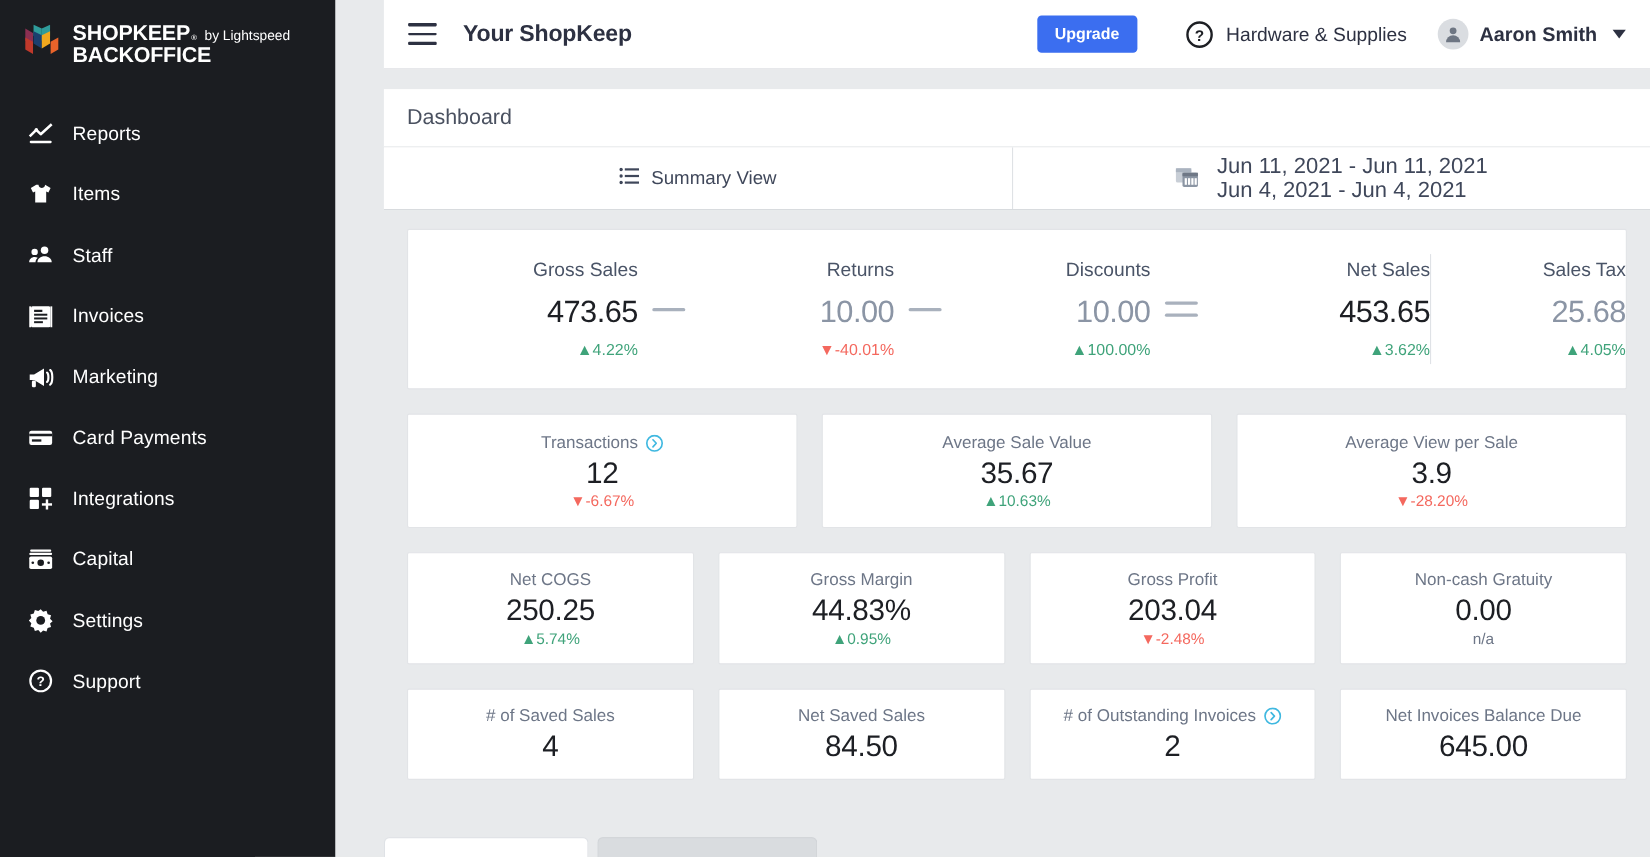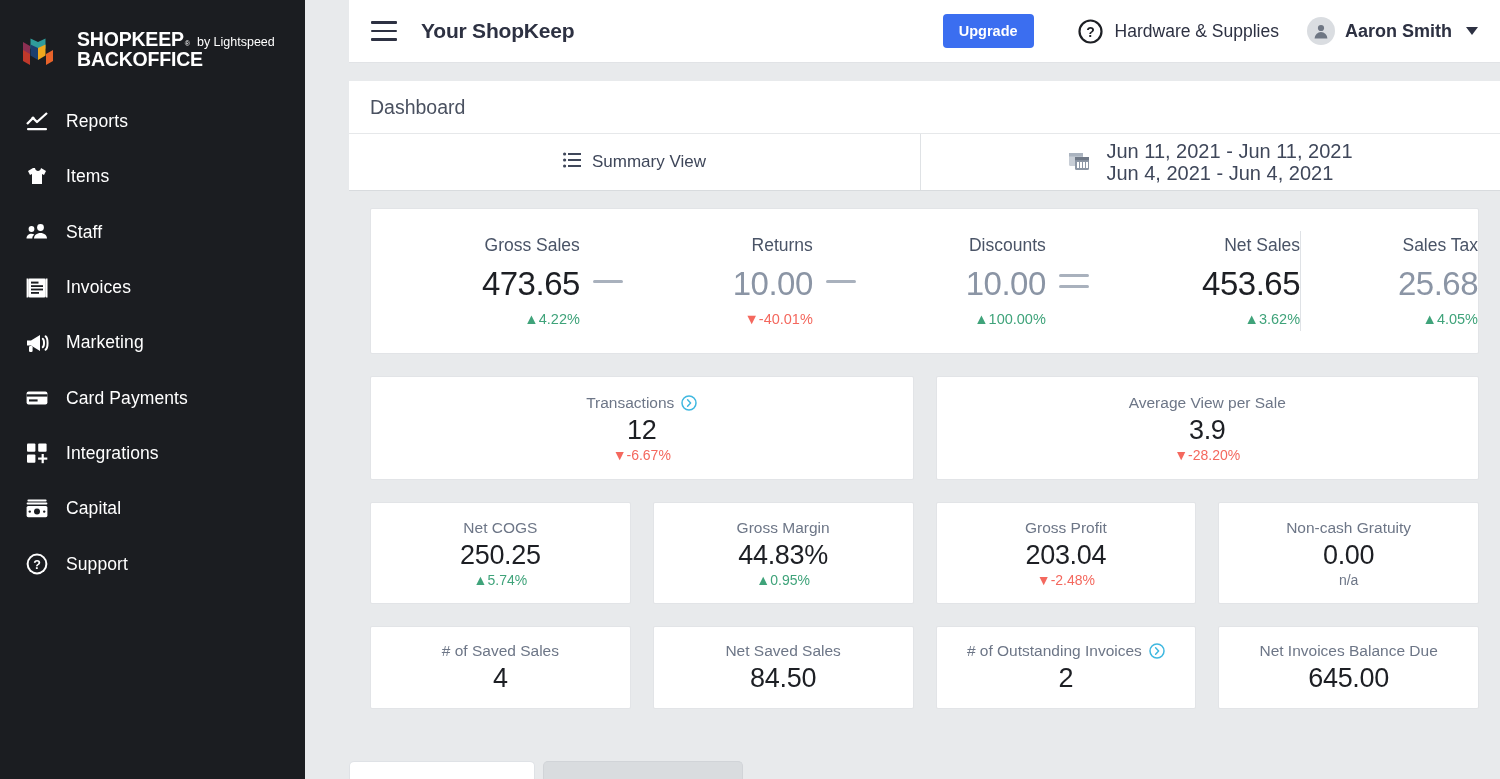--- a/index.html
+++ b/index.html
@@ -11,21 +11,21 @@
   }
   .app { display: flex; width: 1500px; height: 779px; }
 
   
   .sidebar {
     width: 305px; min-width: 305px; height: 779px;
     background: #1b1d21;
     display: flex; flex-direction: column;
     padding-top: 14px;
   }
-  .brand { display: flex; align-items: flex-end; padding: 6px 0 6px 20px; height: 62px; gap: 11px; }
+  .brand { display: flex; align-items: flex-start; padding: 6px 0 6px 20px; height: 62px; }
   .brand-logo { width: 36px; height: 34px; margin-right: 10px; flex: none; }
   .brand-text { display: flex; flex-direction: column; justify-content: center; }
   .brand-line1 { display: flex; align-items: baseline; }
   .brand-main {
     color: #ffffff; font-weight: bold; font-size: 19.5px;
     letter-spacing: -0.2px; line-height: 20px;
   }
   .brand-reg { color:#fff; font-size:7px; vertical-align:super; margin-left:1px; }
   .brand-by { color: #ffffff; font-size: 12.5px; margin-left: 7px; font-weight: normal; }
   .brand-main2 {
@@ -109,21 +109,21 @@
 
   
   .summary-card {
     background: #ffffff; border: 1px solid #e2e4e7;
     margin-top: 17px; height: 146px;
     display: flex; align-items: center;
     border-radius: 2px;
   }
   .sum-cell { display: flex; flex-direction: column; align-items: flex-end; justify-content: center; }
   .sum-label { font-size: 17.5px; color: #4a5467; margin-bottom: 4px; }
-  .sum-value { font-size: 33px; letter-spacing: -0.5px; line-height: 48px; }
+  .sum-value { font-size: 28px; letter-spacing: -0.5px; line-height: 48px; }
   .sum-value.dark { color: #1d1f24; }
   .sum-value.muted { color: #8b95a5; }
   .sum-delta { font-size: 14.5px; margin-top: 3px; }
   .delta-up { color: #3fa37a; }
   .delta-down { color: #f4685e; }
   .op {
     display:flex; align-items:center; justify-content:center;
     color:#b3bac4;
   }
   .op-minus { width: 30px; height: 3px; background: #a9b1bd; border-radius: 2px; }
@@ -266,20 +266,29 @@
             <svg width="24" height="24" viewBox="0 0 24 24" fill="#ffffff">
               <rect x="2.4" y="2.6" width="19.2" height="2" rx="1"></rect>
               <rect x="1.6" y="5.6" width="20.8" height="2" rx="1"></rect>
               <rect x="1.6" y="9" width="20.8" height="11.2" rx="1.6" fill="#fff"></rect>
               <circle cx="12" cy="14.6" r="3" fill="#1b1d21"></circle>
               <circle cx="4.8" cy="14.6" r="1.2" fill="#1b1d21"></circle>
               <circle cx="19.2" cy="14.6" r="1.2" fill="#1b1d21"></circle>
             </svg>
           </span>
           <span class="nav-label">Capital</span>
+        </div>
+        <div class="nav-item">
+          <span class="nav-icon">
+            <svg width="24" height="24" viewBox="0 0 24 24" fill="#ffffff">
+              <path d="M12 1.8l2.2 2.4 3.1-.9 1 3.1 3.1 1-.9 3.1 2.3 2.2-2.3 2.2.9 3.1-3.1 1-1 3.1-3.1-.9L12 23.2l-2.2-2.4-3.1.9-1-3.1-3.1-1 .9-3.1L1.2 12l2.3-2.2-.9-3.1 3.1-1 1-3.1 3.1.9z"></path>
+              <circle cx="12" cy="12" r="4" fill="#1b1d21"></circle>
+            </svg>
+          </span>
+          <span class="nav-label">Settings</span>
         </div>
         <div class="nav-item">
           <span class="nav-icon">
             <svg width="24" height="24" viewBox="0 0 24 24" fill="#ffffff">
               <circle cx="12" cy="12" r="10.4" fill="#fff"></circle>
               <circle cx="12" cy="12" r="8.4" fill="#1b1d21"></circle>
               <text x="12" y="17" font-size="12.5" font-family="Liberation Sans, sans-serif" font-weight="bold" text-anchor="middle" fill="#fff">?</text>
             </svg>
           </span>
           <span class="nav-label">Support</span>
@@ -410,20 +419,27 @@
                   <circle cx="8" cy="8" r="7" fill="none" stroke="#3fb8e0" stroke-width="1.5"></circle>
                   <polyline points="6.6,4.8 9.6,8 6.6,11.2" fill="none" stroke="#3fb8e0" stroke-width="1.5" stroke-linecap="round" stroke-linejoin="round"></polyline>
                 </svg>
               </span>
             </div>
             <div class="k-value">12</div>
             <div class="k-delta delta-down"><span>▼</span><span>-6.67%</span></div>
           </div>
           <div class="kcard">
             <div class="k-label">
+              <span>Average Sale Value</span>
+            </div>
+            <div class="k-value">35.67</div>
+            <div class="k-delta delta-up"><span>▲</span><span>10.63%</span></div>
+          </div>
+          <div class="kcard">
+            <div class="k-label">
               <span>Average View per Sale</span>
             </div>
             <div class="k-value">3.9</div>
             <div class="k-delta delta-down"><span>▼</span><span>-28.20%</span></div>
           </div>
         </div>
       <div class="card-row row3" id="row3">
           <div class="kcard">
             <div class="k-label">
               <span>Net COGS</span>

